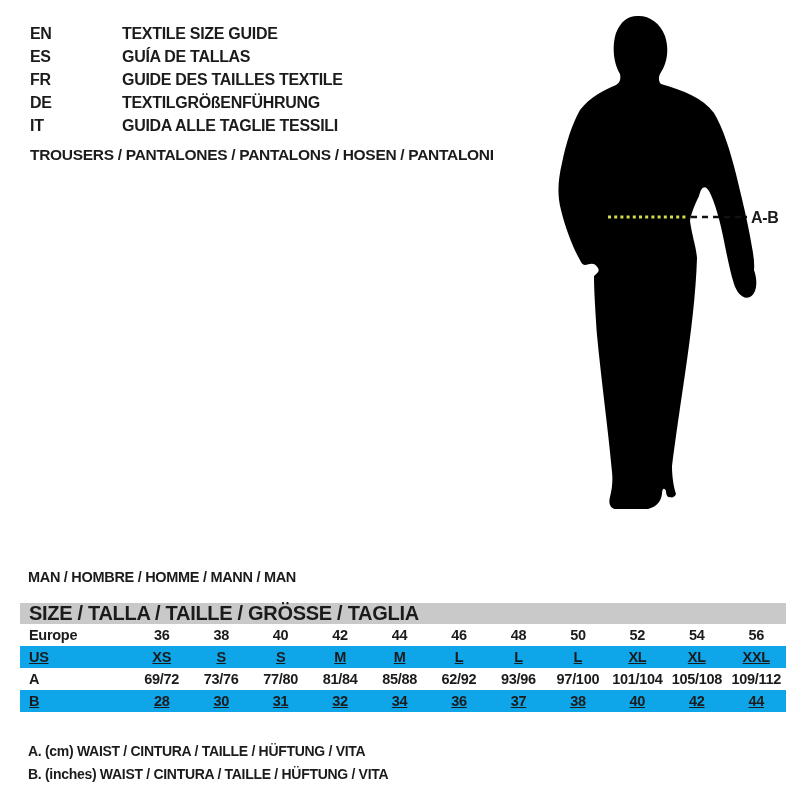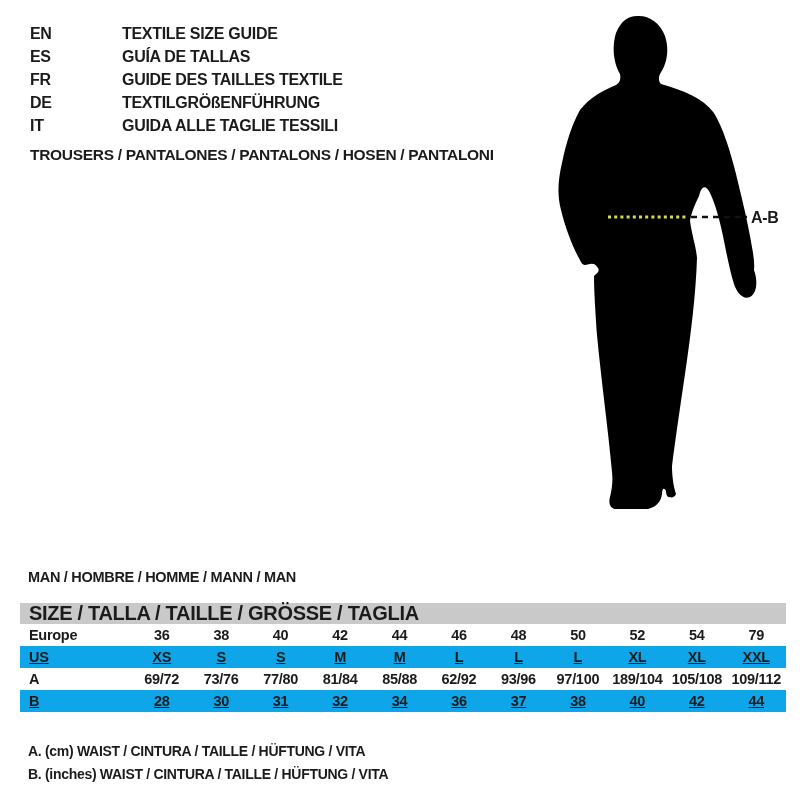--- a/index.html
+++ b/index.html
@@ -126,21 +126,21 @@
     <div class="tcell">36</div>
           <div class="tcell">38</div>
           <div class="tcell">40</div>
           <div class="tcell">42</div>
           <div class="tcell">44</div>
           <div class="tcell">46</div>
           <div class="tcell">48</div>
           <div class="tcell">50</div>
           <div class="tcell">52</div>
           <div class="tcell">54</div>
-          <div class="tcell">79</div>
+          <div class="tcell">56</div>
         </div>
 
     <div class="trow alt">
       <div class="tlabel">US</div>
     <div class="tcell">XS</div>
           <div class="tcell">S</div>
           <div class="tcell">S</div>
           <div class="tcell">M</div>
           <div class="tcell">M</div>
           <div class="tcell">L</div>
@@ -154,21 +154,21 @@
     <div class="trow">
       <div class="tlabel">A</div>
     <div class="tcell">69/72</div>
           <div class="tcell">73/76</div>
           <div class="tcell">77/80</div>
           <div class="tcell">81/84</div>
           <div class="tcell">85/88</div>
           <div class="tcell">62/92</div>
           <div class="tcell">93/96</div>
           <div class="tcell">97/100</div>
-          <div class="tcell">189/104</div>
+          <div class="tcell">101/104</div>
           <div class="tcell">105/108</div>
           <div class="tcell">109/112</div>
         </div>
 
     <div class="trow alt">
       <div class="tlabel">B</div>
     <div class="tcell">28</div>
           <div class="tcell">30</div>
           <div class="tcell">31</div>
           <div class="tcell">32</div>

